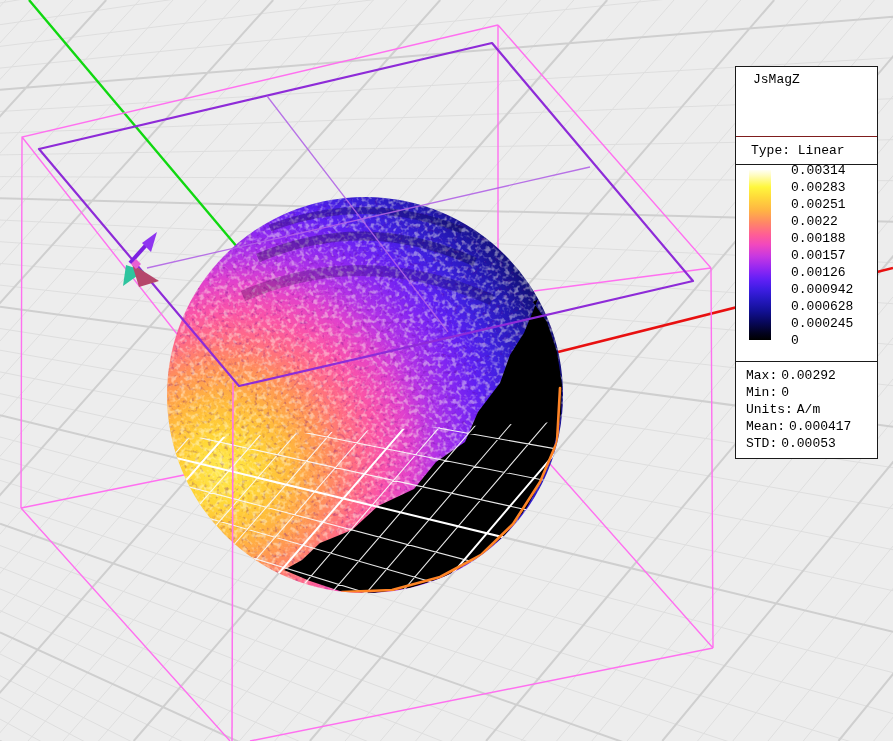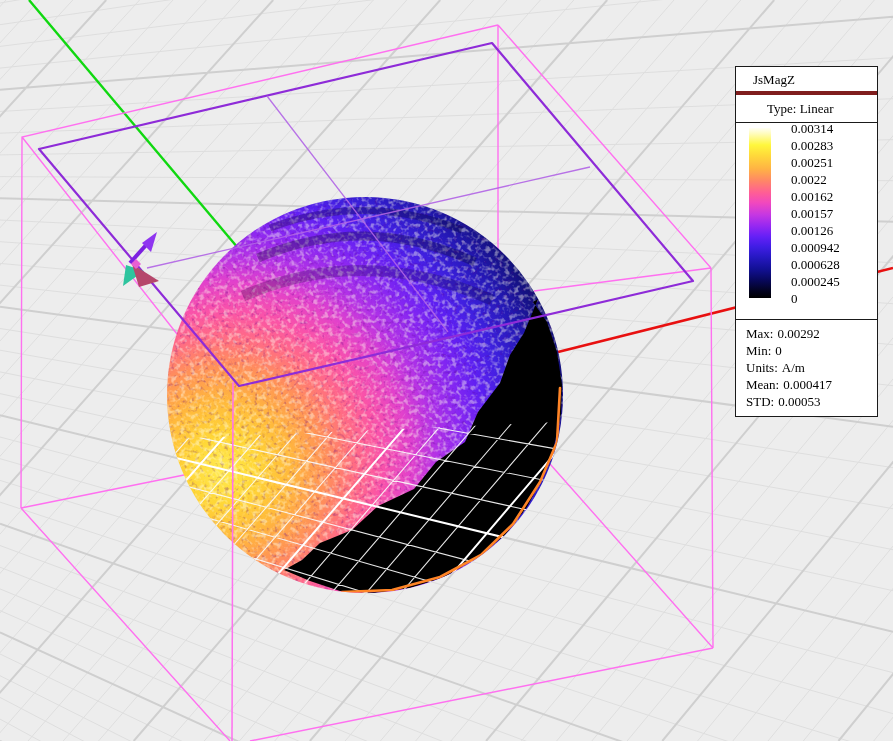--- a/index.html
+++ b/index.html
@@ -1,28 +1,28 @@
 <!DOCTYPE html>
 <html><head>
 <meta charset="utf-8">
 <style>
   html,body{margin:0;padding:0;background:#888;}
   .viewport{
     position:relative;width:893px;height:741px;overflow:hidden;
-    background:#22c55e;font-family:Liberation Serif, serif;
+    background:#22c55e;font-family:Liberation Mono, monospace;
   }
   .viewport > svg{position:absolute;left:0;top:0;}
   
   .legend{
     position:absolute;left:735px;top:66px;width:143px;
     background:#FFFFFF;border:1px solid #1a1a1a;
     font-size:13px;color:#000;box-sizing:border-box;
   }
   .lg-title{height:24px;line-height:25px;padding-left:17px;}
-  .lg-type{height:27px;line-height:27px;padding-left:31px;border-top:4px solid #7f1d1d;}
+  .lg-type{height:27px;line-height:27px;padding-left:15px;border-top:1px solid #7f1d1d;margin-top:45px;}
   .lg-scale{height:196px;border-top:1px solid #1a1a1a;position:relative;}
   .lg-bar{
     position:absolute;left:13px;top:5px;width:22px;height:170px;
     background:linear-gradient(180deg,
       #FFFFF4 0%, #FFFCC2 3%, #FFF73D 10%, #FFDA3A 16%, #FFB344 24%,
       #FF8766 31%, #FF5E95 38%, #F148BE 44%, #C637E2 51%, #9327F2 58%,
       #6420F6 64%, #3F1DE4 70%, #2618C2 76%, #121094 83%, #070757 90%,
       #02021E 96%, #000000 100%);
   }
   .lg-vals{position:absolute;left:43px;top:-3px;margin-left:12px;}
@@ -138,21 +138,21 @@
 <div class="legend">
   <div class="lg-title">JsMagZ</div>
   <div class="lg-type">Type: Linear</div>
   <div class="lg-scale">
     <div class="lg-bar"></div>
     <div class="lg-vals">
       <div class="lg-val">0.00314</div>
       <div class="lg-val">0.00283</div>
       <div class="lg-val">0.00251</div>
       <div class="lg-val">0.0022</div>
-      <div class="lg-val">0.00162</div>
+      <div class="lg-val">0.00188</div>
       <div class="lg-val">0.00157</div>
       <div class="lg-val">0.00126</div>
       <div class="lg-val">0.000942</div>
       <div class="lg-val">0.000628</div>
       <div class="lg-val">0.000245</div>
       <div class="lg-val">0</div>
     </div>
   </div>
   <div class="lg-stats">
     <div class="lg-stat"><span>Max:</span><span class="v">0.00292</span></div>

